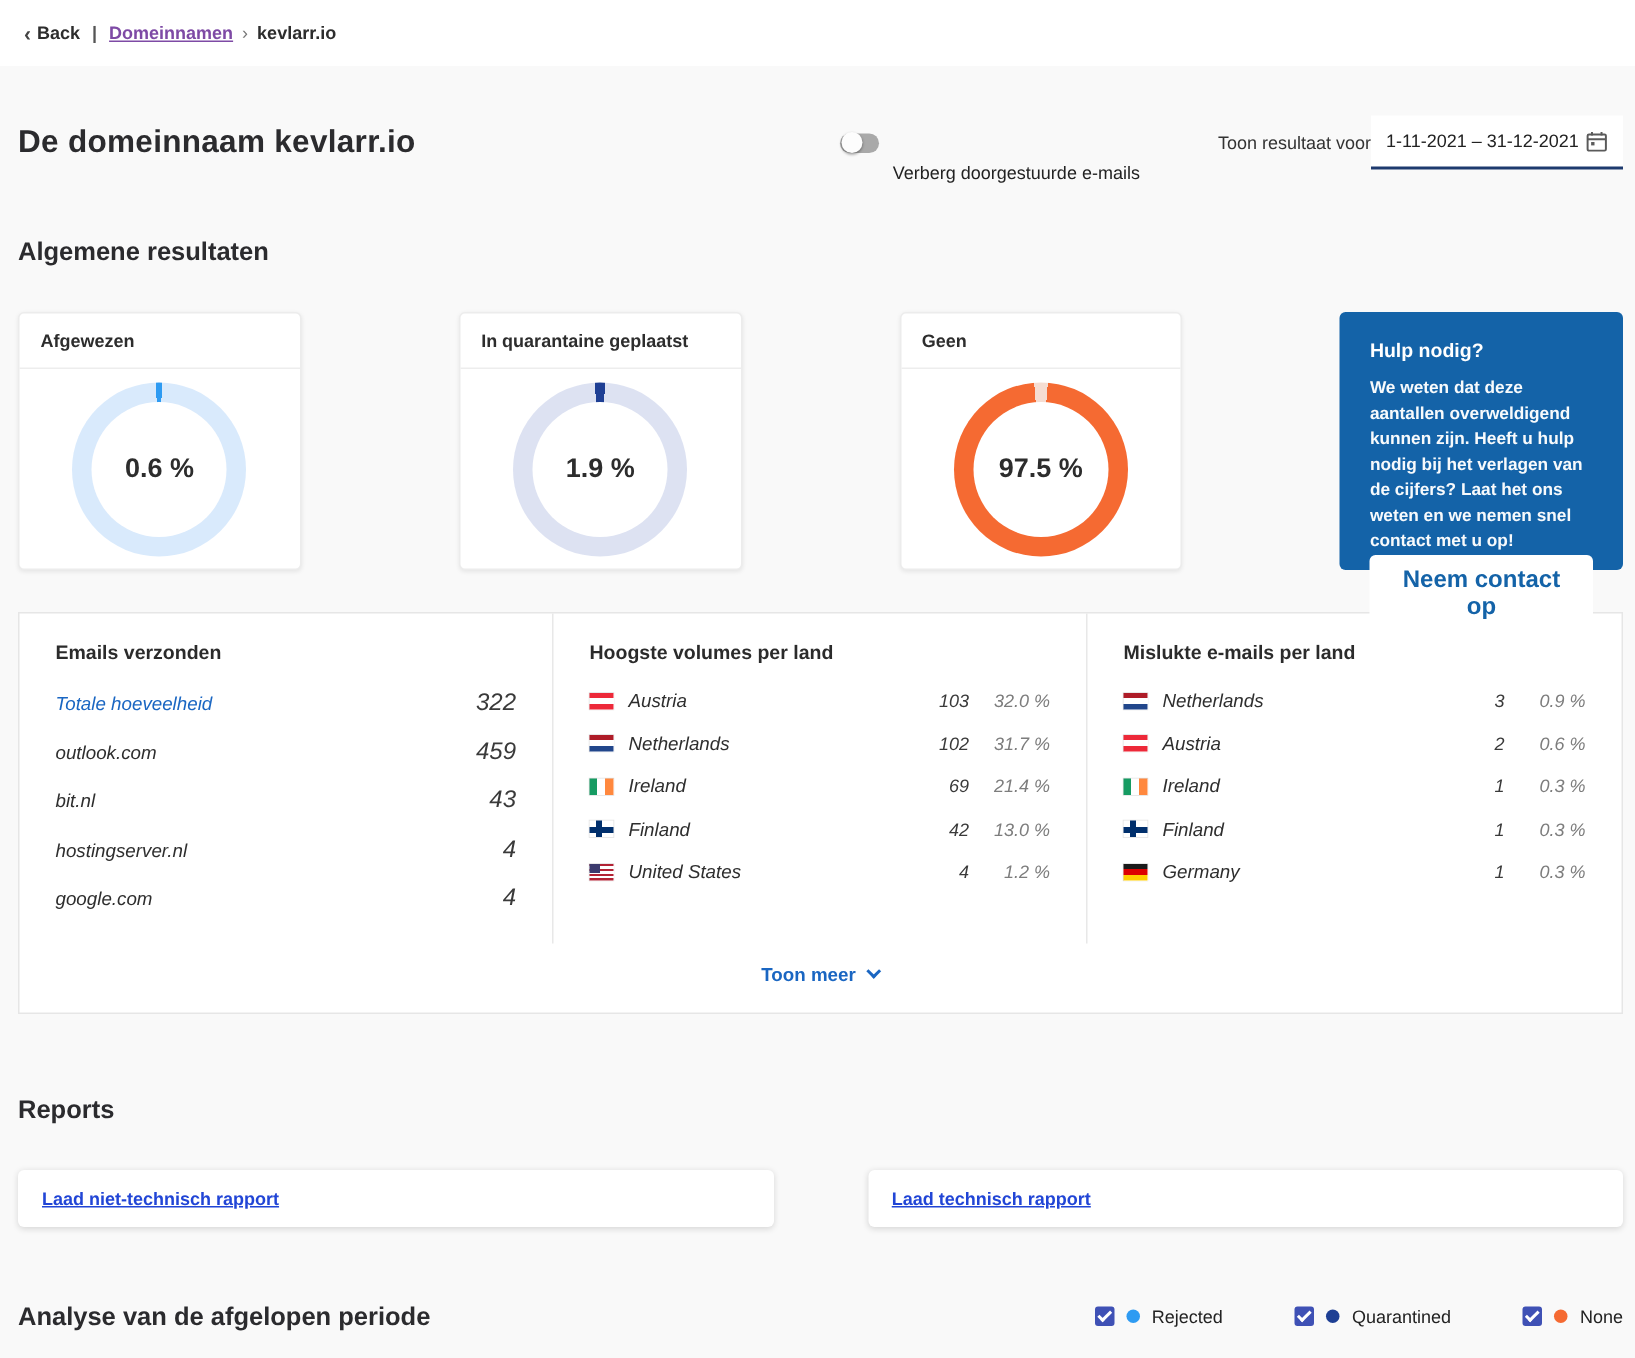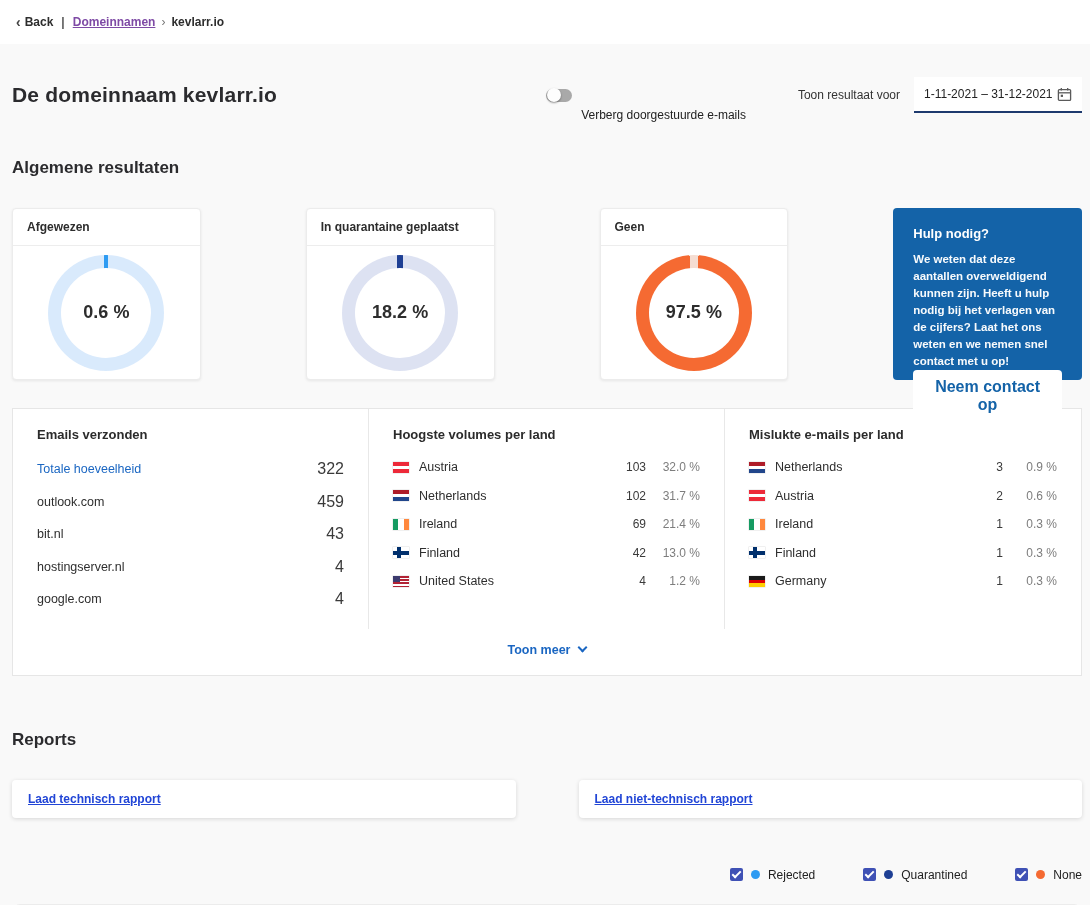--- a/index.html
+++ b/index.html
@@ -17,21 +17,21 @@
   .content { padding:0 8px 0 12px; }
 
   
   .page-header { display:flex; align-items:center; margin-top:24px; }
   h1 { font-size:21px; font-weight:bold; color:#2b2b2e; letter-spacing:.2px; }
   .toggle-group { display:flex; align-items:center; margin-left:auto; gap:9px; }
   .toggle { width:26px; height:13px; background:#a9a9a9; border-radius:7px; position:relative; display:inline-block; cursor:pointer; }
   .toggle .knob { position:absolute; left:1px; top:-1px; width:14px; height:14px; background:#fdfdfd; border-radius:50%; box-shadow:0 1px 2px rgba(0,0,0,.4); }
   .toggle-label { font-size:12px; color:#222;margin-top:40px; }
   .datefilter { display:flex; align-items:center; margin-left:52px; }
-  .date-label { font-size:12px; color:#333; margin-right:14px; }
+  .date-label { font-size:12px; color:#333; }
   .date-input { width:168px; height:36px; background:#fff; border-bottom:2px solid #1e3a6e; display:flex; align-items:center; padding:0 10px; font-size:12px; color:#222; cursor:pointer; }
   .date-input span { flex:1; }
   .cal-icon { width:15px; height:15px; }
 
   h2.section { font-size:17px; font-weight:bold; color:#2b2b2e; }
   .sec-general { margin-top:36px; }
 
   
   .cards-row { display:grid; grid-template-columns:repeat(4,1fr); column-gap:105px; margin-top:30px; }
   .stat-card { background:#fff; border:1px solid #ececec; border-radius:4px; box-shadow:0 1px 3px rgba(0,0,0,.08); height:172px; display:flex; flex-direction:column; }
@@ -46,21 +46,21 @@
   .help-title { font-size:13px; font-weight:bold; margin-bottom:10px; }
   .help-body { font-size:11.5px; line-height:1.48; font-weight:bold; opacity:.97; }
   .help-btn { margin-top:auto; align-self:flex-start; background:#fff; color:#1463a8; font-size:16px; font-weight:bold; border:none; border-radius:4px; padding:8px 13px; cursor:pointer; font-family:"Liberation Sans",sans-serif; }
 
   
   .table-card { margin-top:28px; background:#fff; border:1px solid #e6e6e6; border-radius:0; }
   .stats-cols { display:grid; grid-template-columns:1fr 1fr 1fr; }
   .stats-col { padding:18px 24px 6px 24px; }
   .stats-col:nth-child(1), .stats-col:nth-child(2) { border-right:1px solid #e8e8e8; }
   .stats-title { font-size:13px; font-weight:bold; margin-bottom:18px; color:#2b2b2b; }
-  .stats-row { display:flex; align-items:center; margin-bottom:14.5px; font-size:12.5px; color:#2e2e2e; }
+  .stats-row { display:flex; align-items:center; margin-bottom:14.5px; font-size:12.5px; color:#2e2e2e;font-style:italic; }
   .stats-label { flex:1; }
   .stats-label.link { color:#1a66c2; cursor:pointer; }
   .stats-value { margin-left:auto; color:#3a3a3a; font-size:16px; }
   .stats-count { width:36px; text-align:right; color:#3a3a3a; font-size:12px; }
   .stats-percent { width:54px; text-align:right; color:#7d7d7d; font-size:12px; }
   .flag { width:16px; height:11px; display:inline-block; margin-right:10px; flex:none; box-shadow:0 0 0 .5px rgba(0,0,0,.12); }
   .flag-austria { background:linear-gradient(180deg,#ed2939 0 33%,#fff 33% 66%,#ed2939 66%); }
   .flag-netherlands { background:linear-gradient(180deg,#ae1c28 0 33%,#fff 33% 66%,#21468b 66%); }
   .flag-ireland { background:linear-gradient(90deg,#169b62 0 33%,#fff 33% 66%,#ff883e 66%); }
   .flag-finland { background-color:#fff; background-image:linear-gradient(180deg,transparent 0 4px,#002f6c 4px 8px,transparent 8px),linear-gradient(90deg,transparent 0 4px,#002f6c 4px 8px,transparent 8px); }
@@ -137,21 +137,21 @@
               <span>0.6 %</span>
             </div>
         </div>
       </div>
     </div>
     <div class="stat-card">
       <div class="stat-card-header">In quarantaine geplaatst</div>
       <div class="stat-card-body">
         <div class="donut" style="background: conic-gradient(from -3.42deg, rgb(30, 63, 148) 0deg, rgb(30, 63, 148) 6.84deg, rgb(221, 226, 242) 6.84deg, rgb(221, 226, 242) 360deg);">
           <div class="donut-hole">
-              <span>18.2 %</span>
+              <span>1.9 %</span>
             </div>
         </div>
       </div>
     </div>
     <div class="stat-card">
       <div class="stat-card-header">Geen</div>
       <div class="stat-card-body">
         <div class="donut" style="background: conic-gradient(from 4.5deg, rgb(245, 106, 50) 0deg, rgb(245, 106, 50) 351deg, rgb(245, 221, 210) 351deg, rgb(245, 221, 210) 360deg);">
           <div class="donut-hole">
               <span>97.5 %</span>
@@ -261,28 +261,29 @@
     <div class="show-more">
       <span>Toon meer</span>
       <span class="chev-down"></span>
     </div>
   </div>
 
   <h2 class="section sec-reports">Reports</h2>
 
   <div class="reports-row">
     <div class="report-card">
+      <a>Laad niet-technisch rapport</a>
+    </div>
+    <div class="report-card">
       <a>Laad technisch rapport</a>
     </div>
-    <div class="report-card">
-      <a>Laad niet-technisch rapport</a>
-    </div>
   </div>
 
   <div class="analysis-header">
+    <h2 class="section">Analyse van de afgelopen periode</h2>
     <div class="legend" id="legend">
         <span class="legend-item">
           <span class="checkbox"></span>
           <span class="legend-dot" style="background: rgb(46, 155, 242);"></span>
           <span>Rejected</span>
         </span>
         <span class="legend-item">
           <span class="checkbox"></span>
           <span class="legend-dot" style="background: rgb(30, 63, 148);"></span>
           <span>Quarantined</span>

